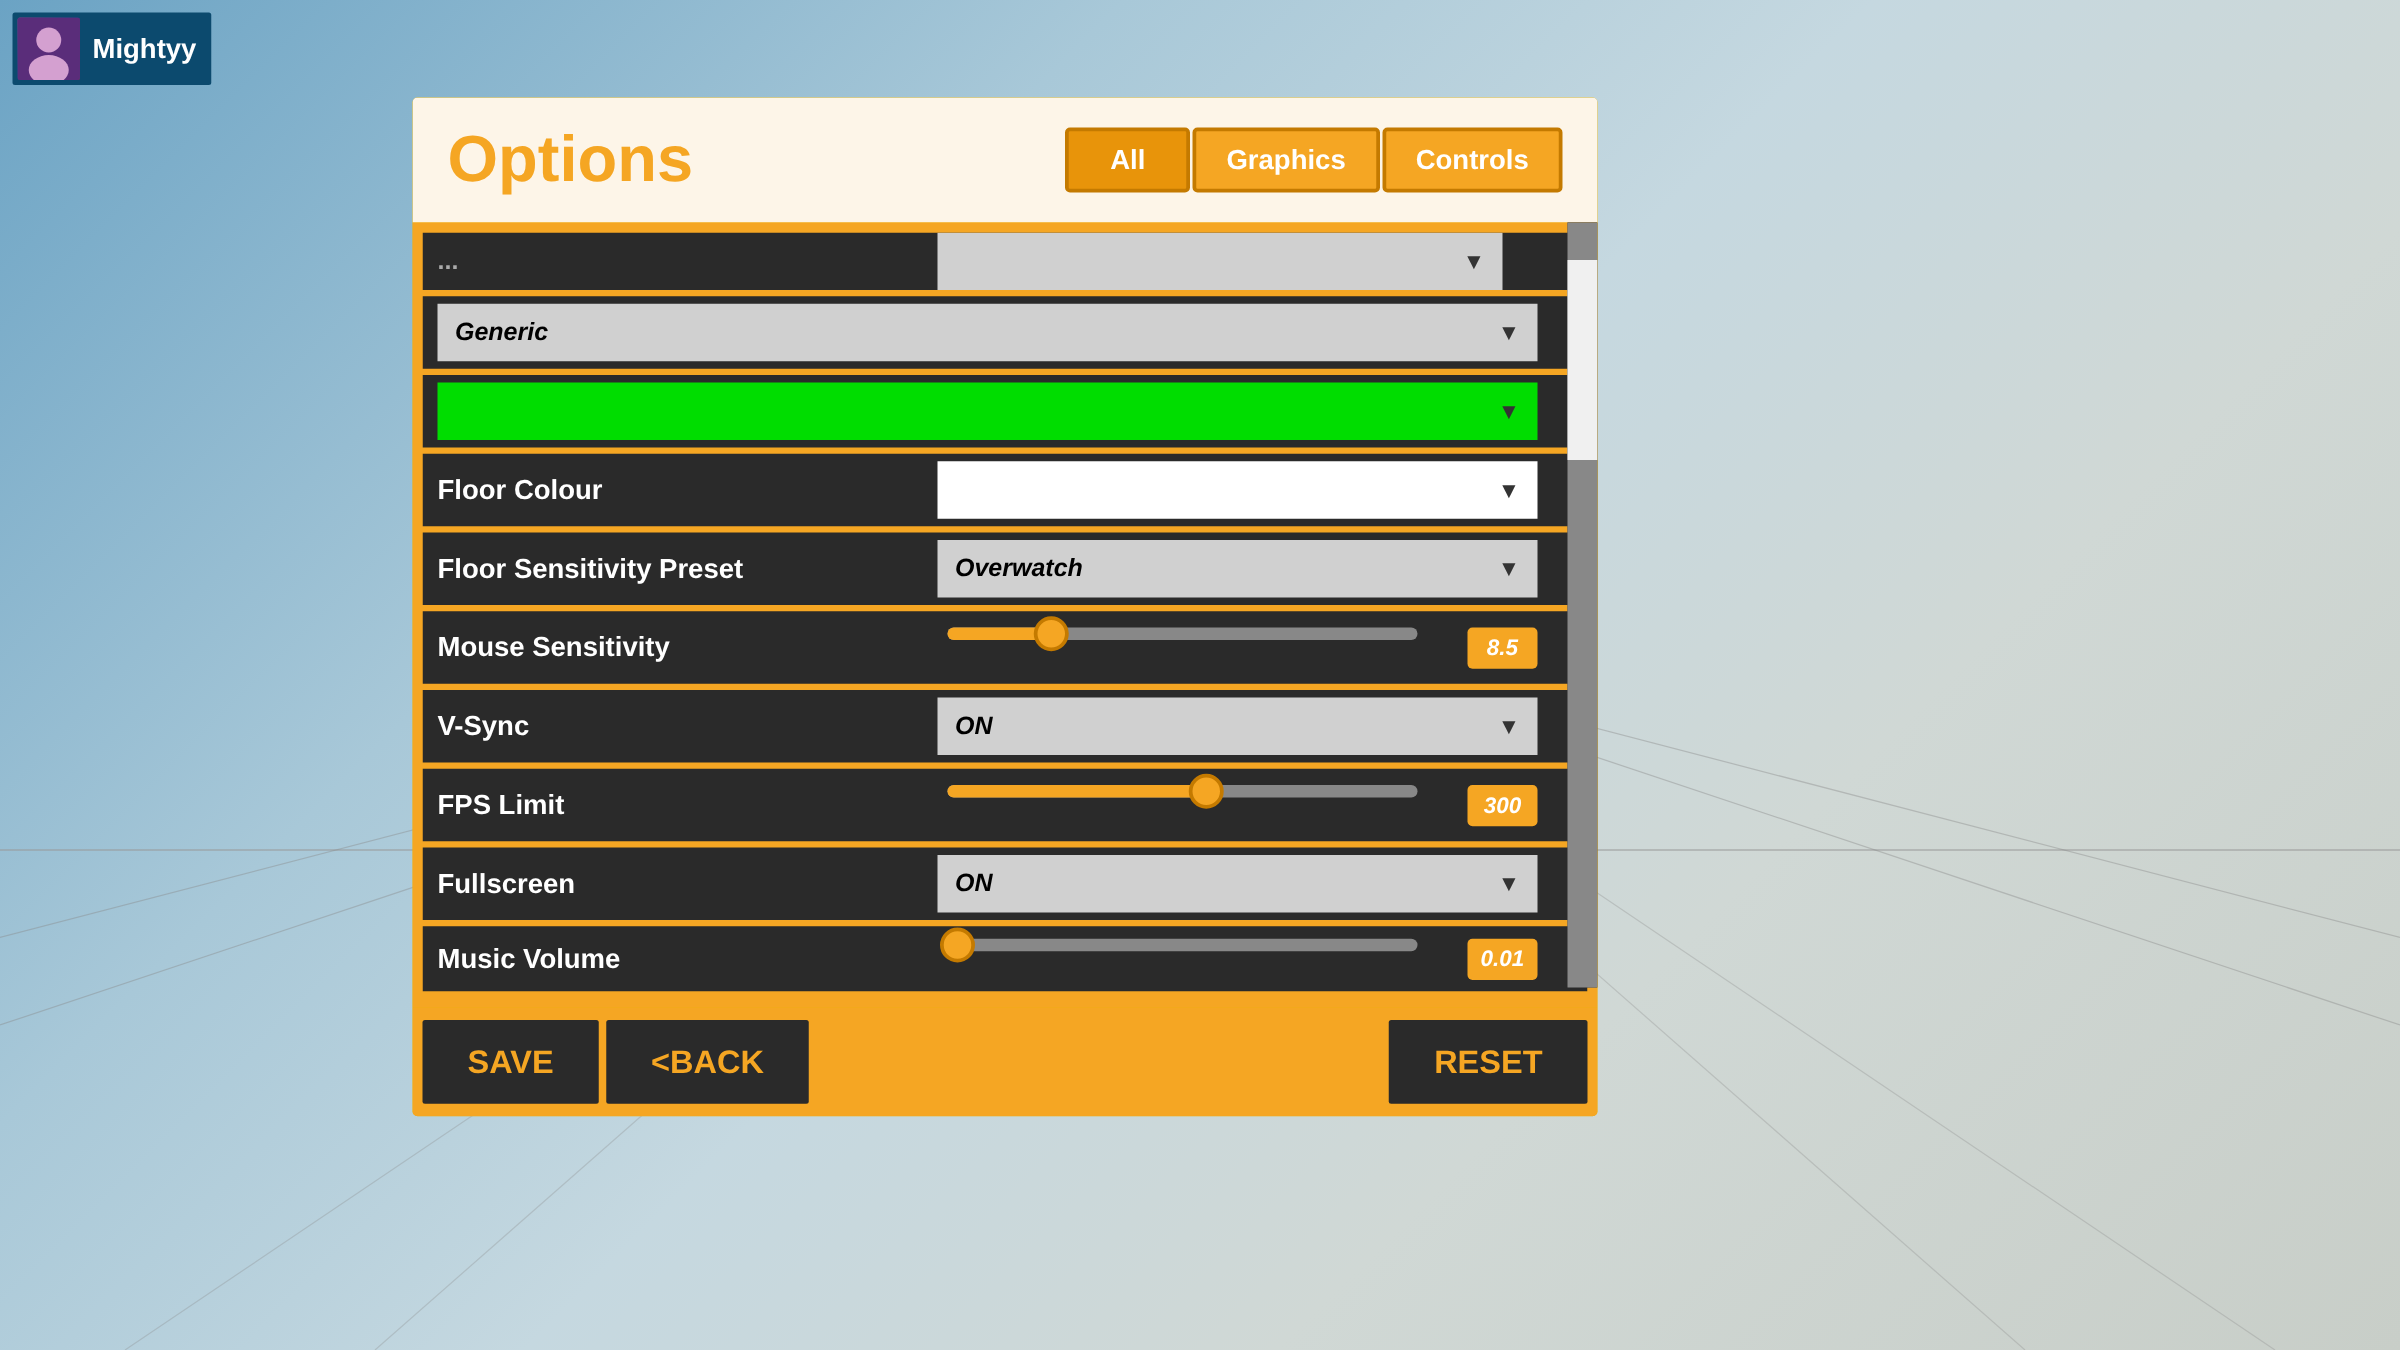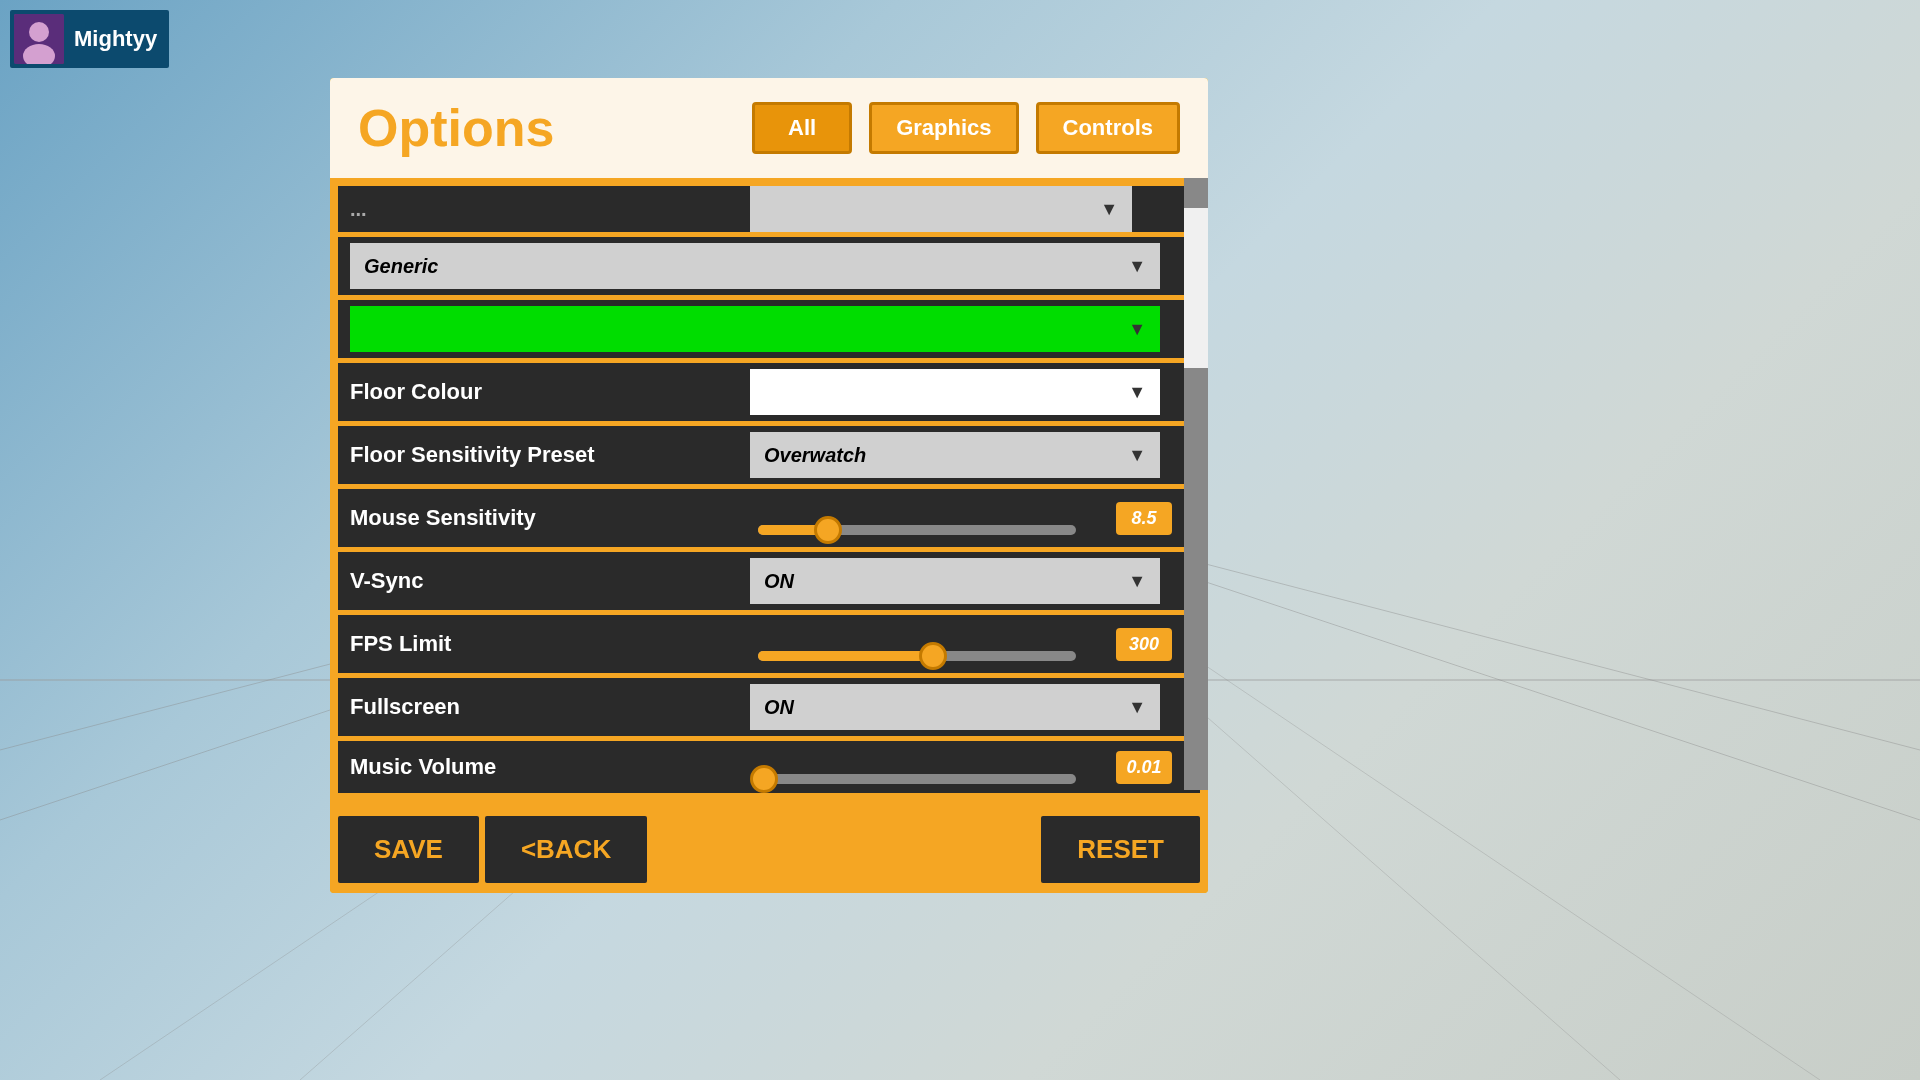--- a/index.html
+++ b/index.html
@@ -43,21 +43,21 @@
       color: white;
       font-size: 22px;
       font-weight: bold;
     }
 
     
     .options-modal {
       position: absolute;
       top: 78px;
       left: 330px;
-      width: 878px;
+      width: 948px;
       background: #eab308;
       border-radius: 4px;
       overflow: hidden;
     }
 
     
     .modal-header {
       background: #fdf5e8;
       padding: 20px 28px;
       display: flex;
@@ -66,21 +66,21 @@
     }
 
     .modal-title {
       color: #f5a623;
       font-size: 52px;
       font-weight: bold;
     }
 
     .tab-buttons {
       display: flex;
-      gap: 17px;
+      gap: 2px;
       padding-left: 32px;
     }
 
     .tab-btn {
       background: #f5a623;
       color: white;
       border: 3px solid #c47a00;
       border-radius: 4px;
       padding: 10px 24px;
       font-size: 22px;
@@ -184,23 +184,23 @@
     }
 
     .dropdown-arrow {
       font-size: 18px;
       color: #333;
     }
 
     
     .slider-row {
       display: flex;
-      align-items: flex-end;
+      align-items: flex-start;
       flex: 1;
-      margin-right: 16px;
+      margin-right: 28px;
       gap: 32px;
     }
 
     .slider-track {
       flex: 1;
       height: 10px;
       background: #888;
       border-radius: 5px;
       position: relative;
       margin: 0 8px;

